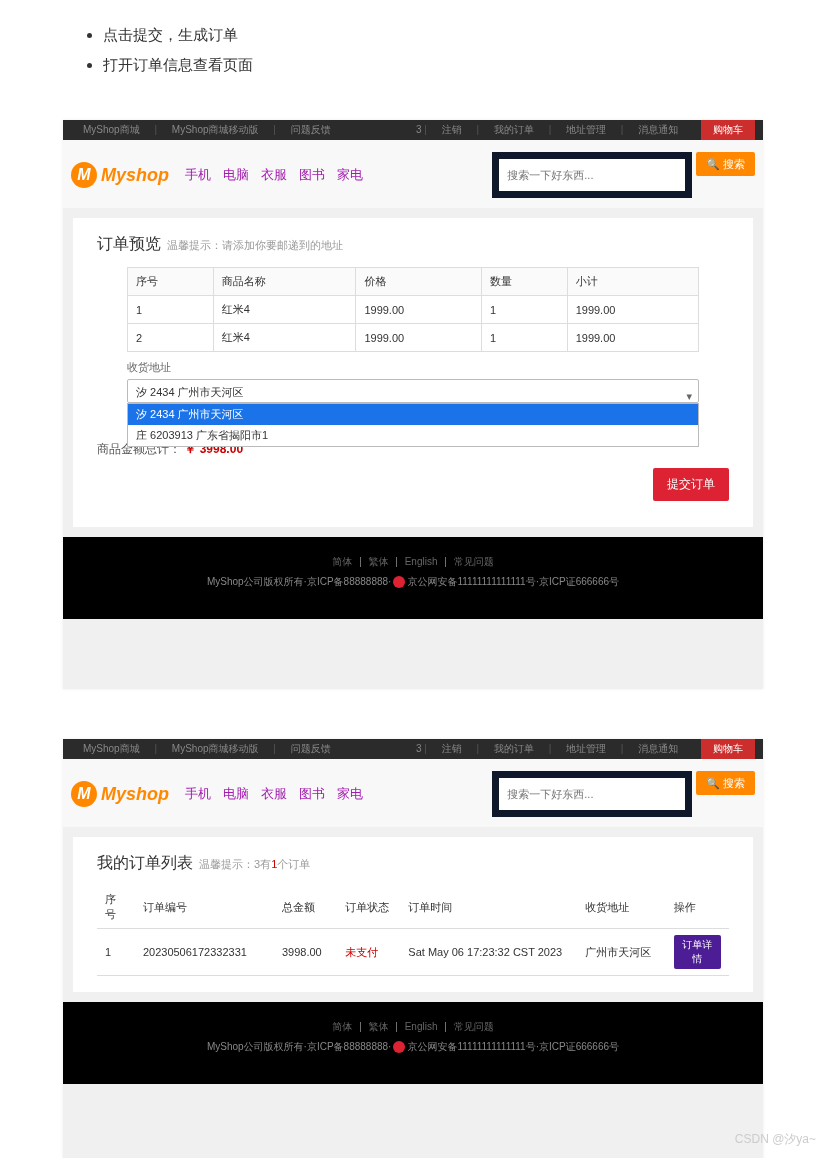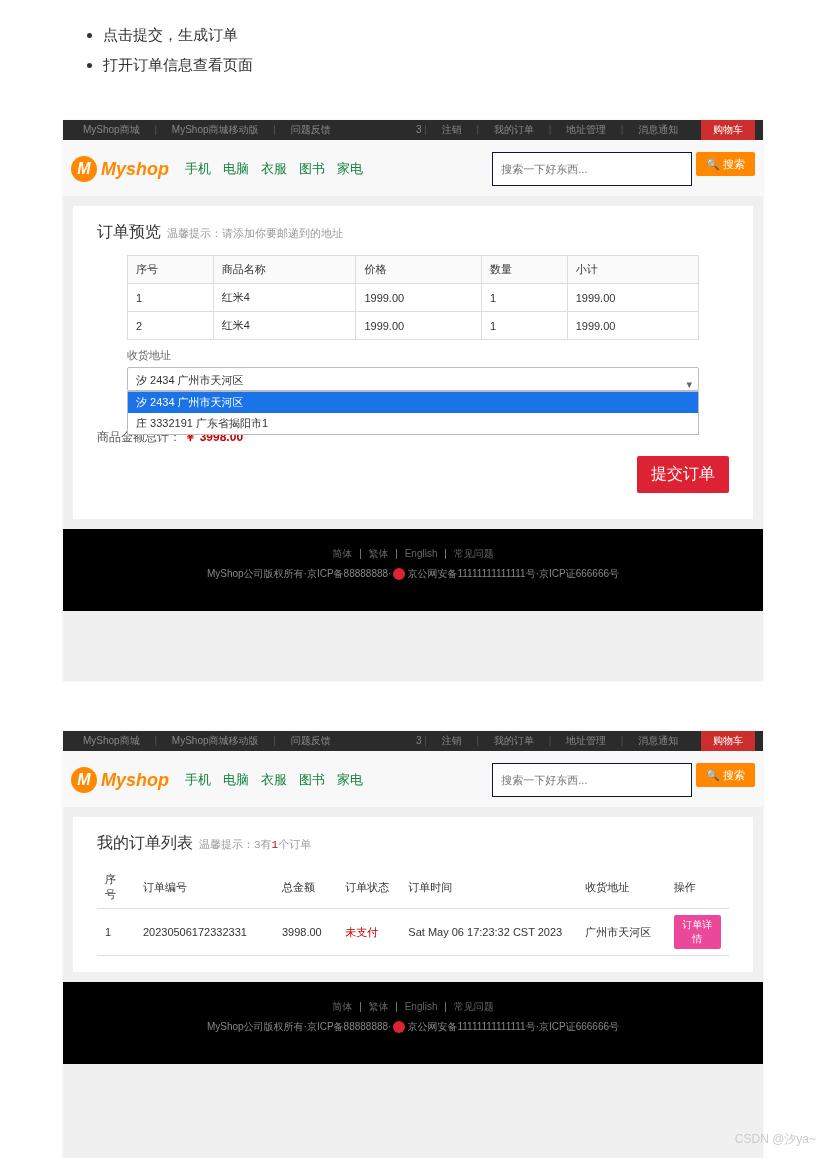--- a/index.html
+++ b/index.html
@@ -10,49 +10,49 @@
 .shot { width:700px; margin:20px auto 50px; box-shadow:0 0 3px rgba(0,0,0,0.08); background:#f0f0f0; }
 .topbar { background:#2b2b2b; height:20px; display:flex; justify-content:space-between; align-items:center; padding:0 8px; color:#888; font-size:10px; }
 .topbar .left a, .topbar .right a { color:#888; text-decoration:none; margin:0 12px; }
 .topbar .sep { color:#555; }
 .cart { background:#cc2d2d; color:#fff; padding:4px 12px; font-size:10px; margin-left:8px; display:inline-block; height:20px; line-height:12px; }
 .head { background:#f8f8f8; padding:12px 8px 10px; display:flex; align-items:center; }
 .logo { display:flex; align-items:center; margin-right:16px; }
 .logo-badge { width:26px; height:26px; border-radius:50%; background:#f80; color:#fff; font:italic bold 16px/26px Arial; text-align:center; margin-right:4px; }
 .logo-text { font:italic bold 18px Arial; color:#f80; }
 .nav { display:flex; gap:12px; font-size:13px; }
-.nav a { color:#15803d; text-decoration:none;text-align:right; }
+.nav a { color:#a21caf; text-decoration:none;text-align:right; }
 .search { margin-left:auto; display:flex; }
-.search input { width:200px; height:24px; border:1px solid #0f172a; padding:16px 8px; font-size:11px; }
+.search input { width:200px; height:24px; border:7px solid #0f172a; padding:16px 8px; font-size:11px; }
 .search button { background:#f80; border:none; color:#fff; height:24px; padding:0 10px; font-size:11px; border-radius:2px; margin-left:4px; display:flex; align-items:center; gap:3px; }
 .panel { background:#fff; margin:10px; padding:16px 24px; }
-.title-row { display:flex; align-items:baseline; gap:6px; margin-bottom:12px;font-family:Liberation Mono, monospace; }
+.title-row { display:flex; align-items:baseline; gap:6px; margin-bottom:12px; }
 .title { font-size:16px; font-weight:500; }
 .tip { font-size:11px; color:#999; }
 table { border-collapse:collapse; width:100%; font-size:11px; }
 th,td { border:1px solid #ddd; padding:6px 8px; text-align:left; }
 th { background:#fafafa; font-weight:400; }
 .nb td, .nb th { border:none; border-bottom:1px solid #ddd; }
 .nb th { background:#fff; }
 .addr-label { font-size:11px; color:#666; margin-top:8px; margin-bottom:4px; }
 .select-box { position:relative; width:100%; }
 .select-display { width:100%; height:24px; border:1px solid #bbb; border-radius:2px; padding:0 20px 0 8px; font-size:11px; line-height:24px; background:#fff; position:relative; }
 .select-display::after { content:"▾"; position:absolute; right:6px; top:4px; color:#666; font-size:11px; }
 .select-drop { position:absolute; top:24px; left:0; right:0; background:#fff; border:1px solid #bbb; font-size:11px; }
 .select-drop .opt { padding:3px 8px; } .select-drop .sel { background:#1a73e8; color:#fff; }
 .total { font-size:12px; padding:10px 0; color:#555; }
 .total .amt { color:#c00; font-weight:bold; }
-.submit { background:#d23; color:#fff; border:none; padding:8px 14px; font-size:16px; float:right; margin-bottom:10px; border-radius:2px; }
+.submit { background:#d23; color:#fff; border:none; padding:8px 14px; font-size:12px; float:right; margin-bottom:10px; border-radius:2px; }
 .clearfix::after { content:""; display:block; clear:both; }
 .footer { text-align:center; font-size:10px; color:#888; padding:18px 0 30px; background:#000000; }
 .footer a { color:#666; text-decoration:none; margin:0 4px; }
 .footer .flinks { margin-bottom:6px; }
 .badge { display:inline-block; width:12px; height:12px; border-radius:50%; background:#d23; color:#fff; font-size:8px; line-height:12px; vertical-align:middle; margin:0 2px; }
 .unpaid { color:#c00;margin-left:40px; }
-.detail-btn { background:#ec4899; color:#fff; border:none; padding:3px 8px; font-size:10px; border-radius:2px; }
+.detail-btn { background:#4c1d95; color:#fff; border:none; padding:3px 8px; font-size:10px; border-radius:2px; }
 .tip2 .red { color:#c00; }
 .gap { height:70px; background:#f0f0f0; }
 .watermark { position:fixed; right:10px; bottom:10px; font-size:12px; color:#ccc; }
 </style>
 </head>
 <body>
 
 <div class="doc">
   <ul>
     <li>点击提交，生成订单</li>
@@ -125,21 +125,21 @@
         <td>1</td>
         <td>1999.00</td>
       </tr>
     </tbody>
         </table>
     <div class="addr-label">收货地址</div>
     <div class="select-box">
       <div class="select-display">汐  2434  广州市天河区</div>
       <div class="select-drop">
         <div class="opt sel">汐  2434  广州市天河区</div>
-        <div class="opt">庄  3332191  广东省揭阳市1</div>
+        <div class="opt">庄  6203913  广东省揭阳市1</div>
       </div>
     </div>
     </div>
     <div style="height:28px;"></div>
     <div class="total">
       <span>商品金额总计：</span>
       <span class="amt">￥  3998.00</span>
     </div>
     <div class="clearfix">
       <button class="submit">提交订单</button>

